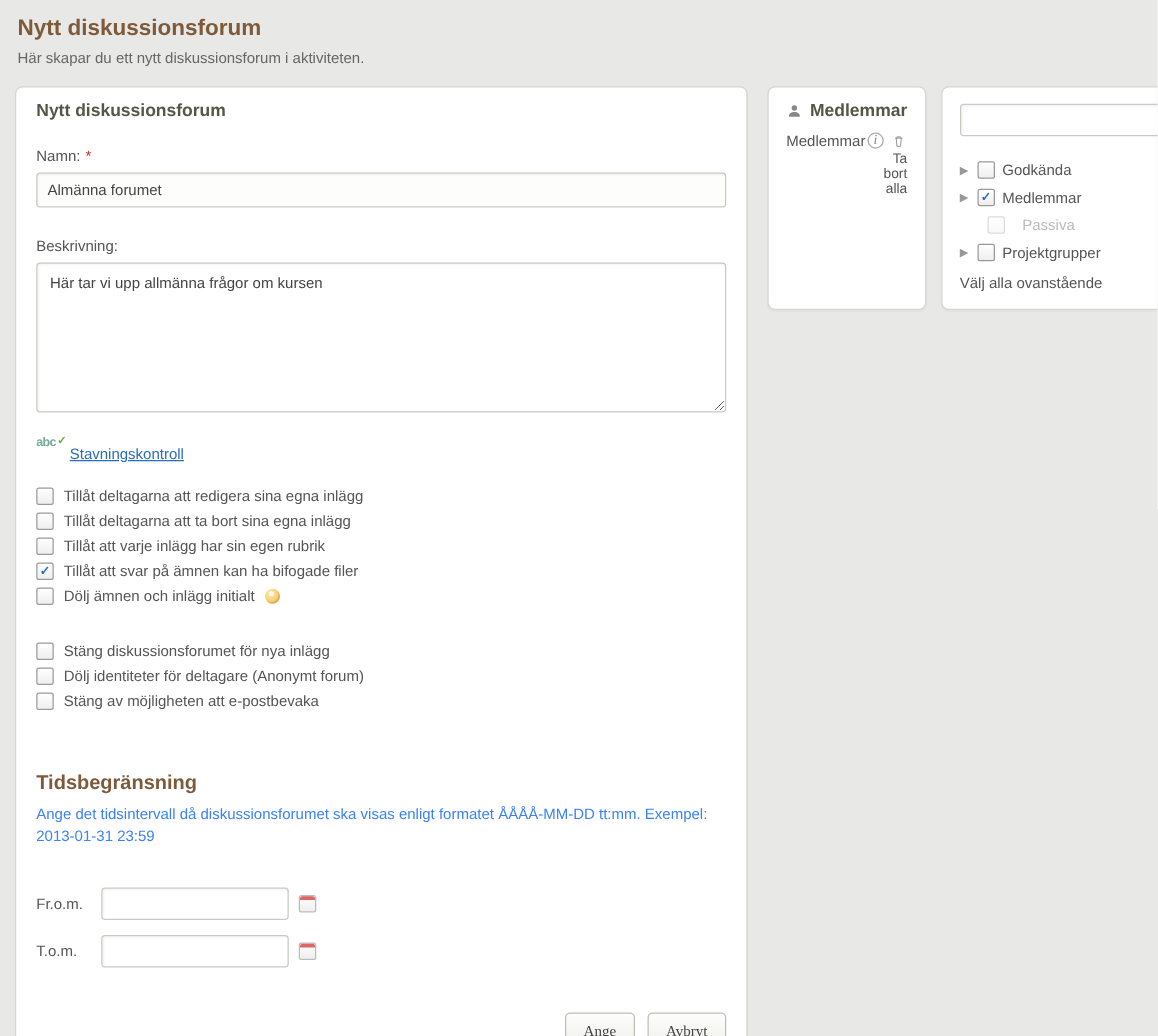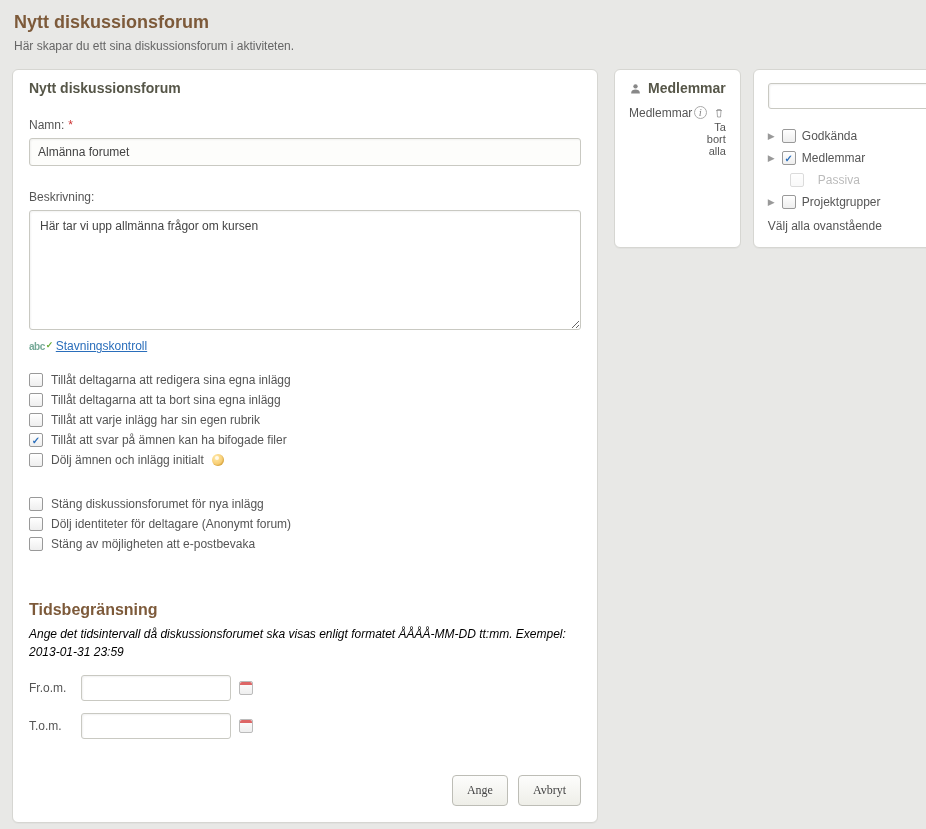--- a/index.html
+++ b/index.html
@@ -44,41 +44,41 @@
     border-radius: 3px;
     padding: 8px 10px;
     font-size: 12px;
     font-family: inherit;
     background: #fff;
     color:#444;
     box-shadow: inset 1px 1px 2px rgba(0,0,0,.05);
     resize: both;
   }
   .spellcheck-row { margin-top: 6px; display:flex; align-items:center; gap:4px; }
-  .spellcheck-link { color: #2a6ebb; text-decoration: underline; font-size: 12px; cursor:pointer; }
+  .spellcheck-link { color: #2a6ebb; text-decoration: underline; font-size: 12px; cursor:pointer;margin-top:17px; }
   .abc-icon { font-size:10px; color:#7a9; font-weight:bold; letter-spacing:-0.5px; position:relative; }
   .abc-icon::after { content:"✓"; color:#6a3; font-size:9px; position:relative; top:-2px; left:1px; }
   .checkbox-group { margin-top: 20px; }
   .checkbox-group.gap { margin-top: 30px; }
   .chk-row { display:flex; align-items:center; gap:8px; margin-bottom:6px; color:#555; }
   .chk {
     width:14px; height:14px; border:1px solid #999; background:linear-gradient(#fff,#eee);
     border-radius:2px; display:inline-flex; align-items:center; justify-content:center; font-size:10px; color:#2a6ebb;
   }
   .chk.checked::before { content:"✓"; font-weight:bold; }
   .help-dot {
     width:12px; height:12px; border-radius:50%;
     background: radial-gradient(circle at 35% 30%, #ffe9a8, #f7c867 70%);
     box-shadow: inset -1px -1px 1px rgba(150,100,0,.3);
     display:inline-block;
     position:relative;
   }
   .help-dot::after{ content:""; position:absolute; width:4px;height:4px;border-radius:50%; background:rgba(255,255,255,.8); top:2px; left:3px;}
   .section-title { color:#7d5a3a; font-size:16px; font-weight:bold; margin-top:50px; margin-bottom:6px; }
-  .section-desc { color:#000000; font-size:12px; line-height:1.5; margin-bottom:14px;font-style:italic; }
+  .section-desc { color:#3b82f6; font-size:12px; line-height:1.5; margin-bottom:32px; }
   .date-row { display:flex; align-items:center; gap:8px; margin-bottom:12px; }
   .date-row label { width:44px; color:#555; }
   .date-input {
     width:150px; border:1px solid #c9c9c2; border-radius:3px; padding:5px 6px; font-size:12px; background:#fff;
     box-shadow: inset 1px 1px 2px rgba(0,0,0,.06);
   }
   .cal-icon {
     width:14px; height:14px; display:inline-block; position:relative;
     background: linear-gradient(#fff,#eee); border:1px solid #bbb; border-radius:2px;
   }
@@ -110,21 +110,21 @@
   .tree-label { flex:1; }
   .tree-info { margin-left:auto; }
   .select-all { margin-top:6px; color:#555; }
   .spacer-12 { height:12px; }
 </style>
 </head>
 <body>
 
 <div class="page-header">
   <div class="page-title">Nytt diskussionsforum</div>
-  <div class="page-subtitle">Här skapar du ett sina diskussionsforum i aktiviteten.</div>
+  <div class="page-subtitle">Här skapar du ett nytt diskussionsforum i aktiviteten.</div>
 </div>
 
 <div class="columns">
 
   <div class="panel left">
     <div class="panel-title">Nytt diskussionsforum</div>
     <div class="spacer-12"></div>
 
     <div class="field-label">
       <span>Namn:</span>

